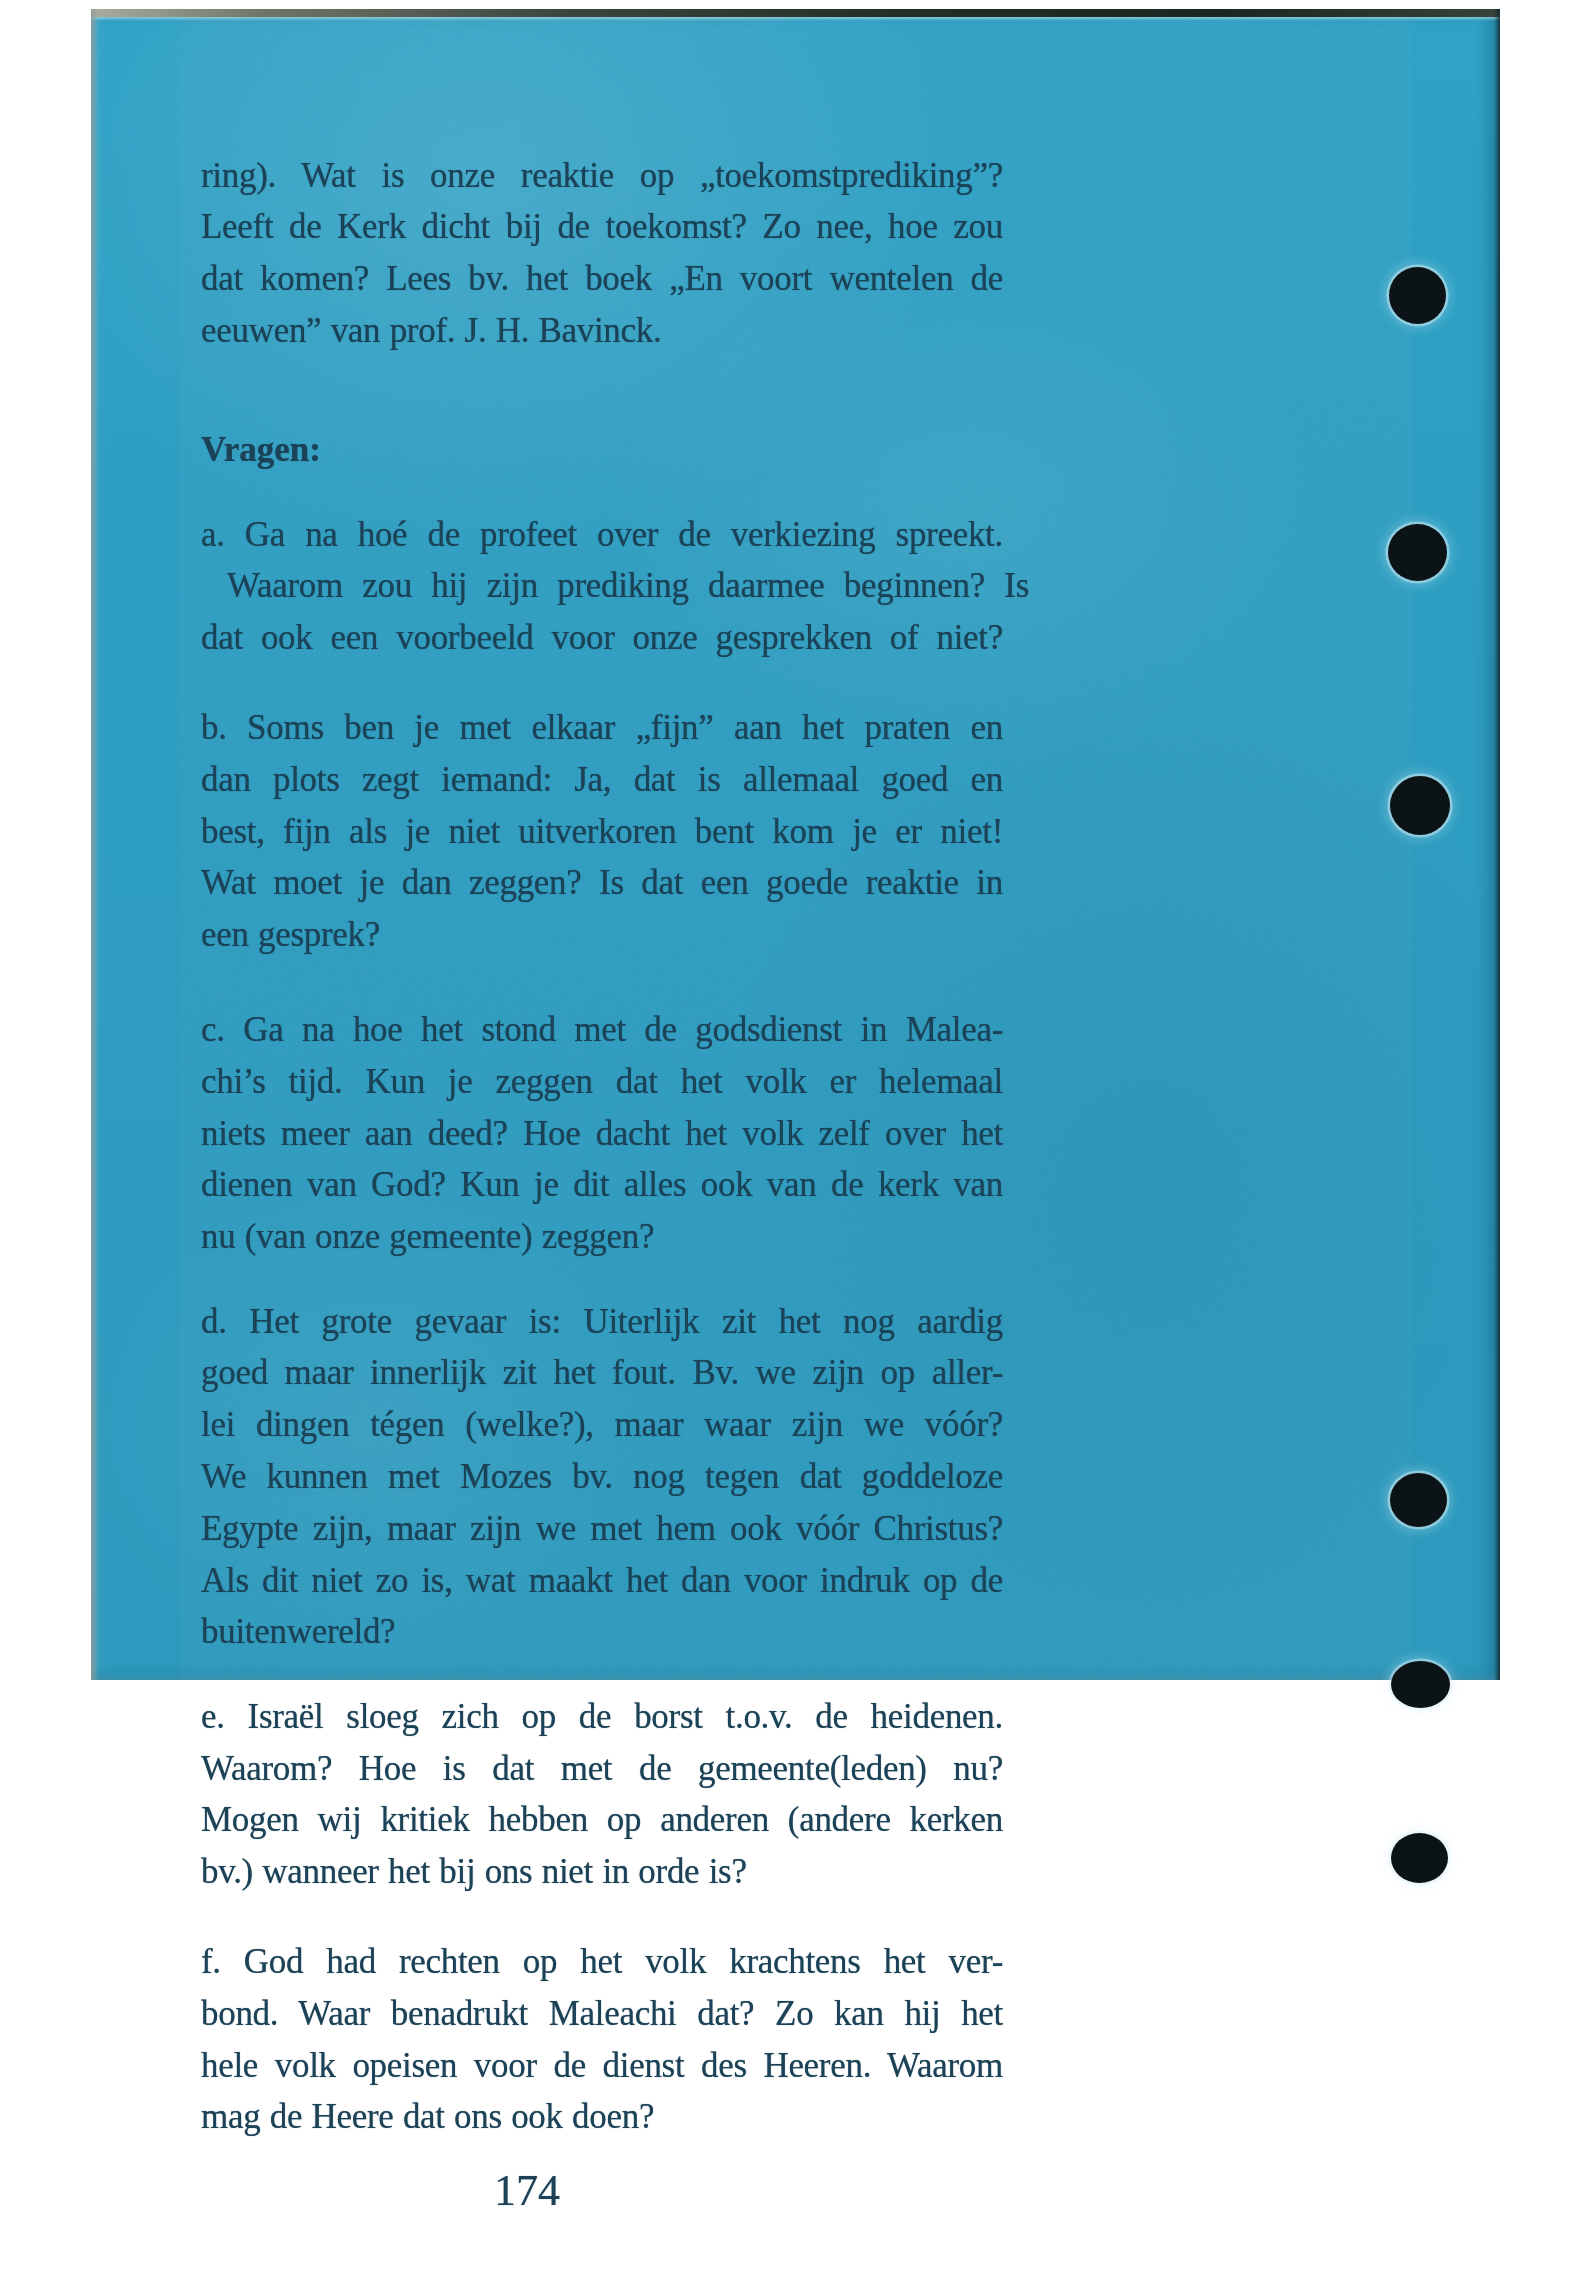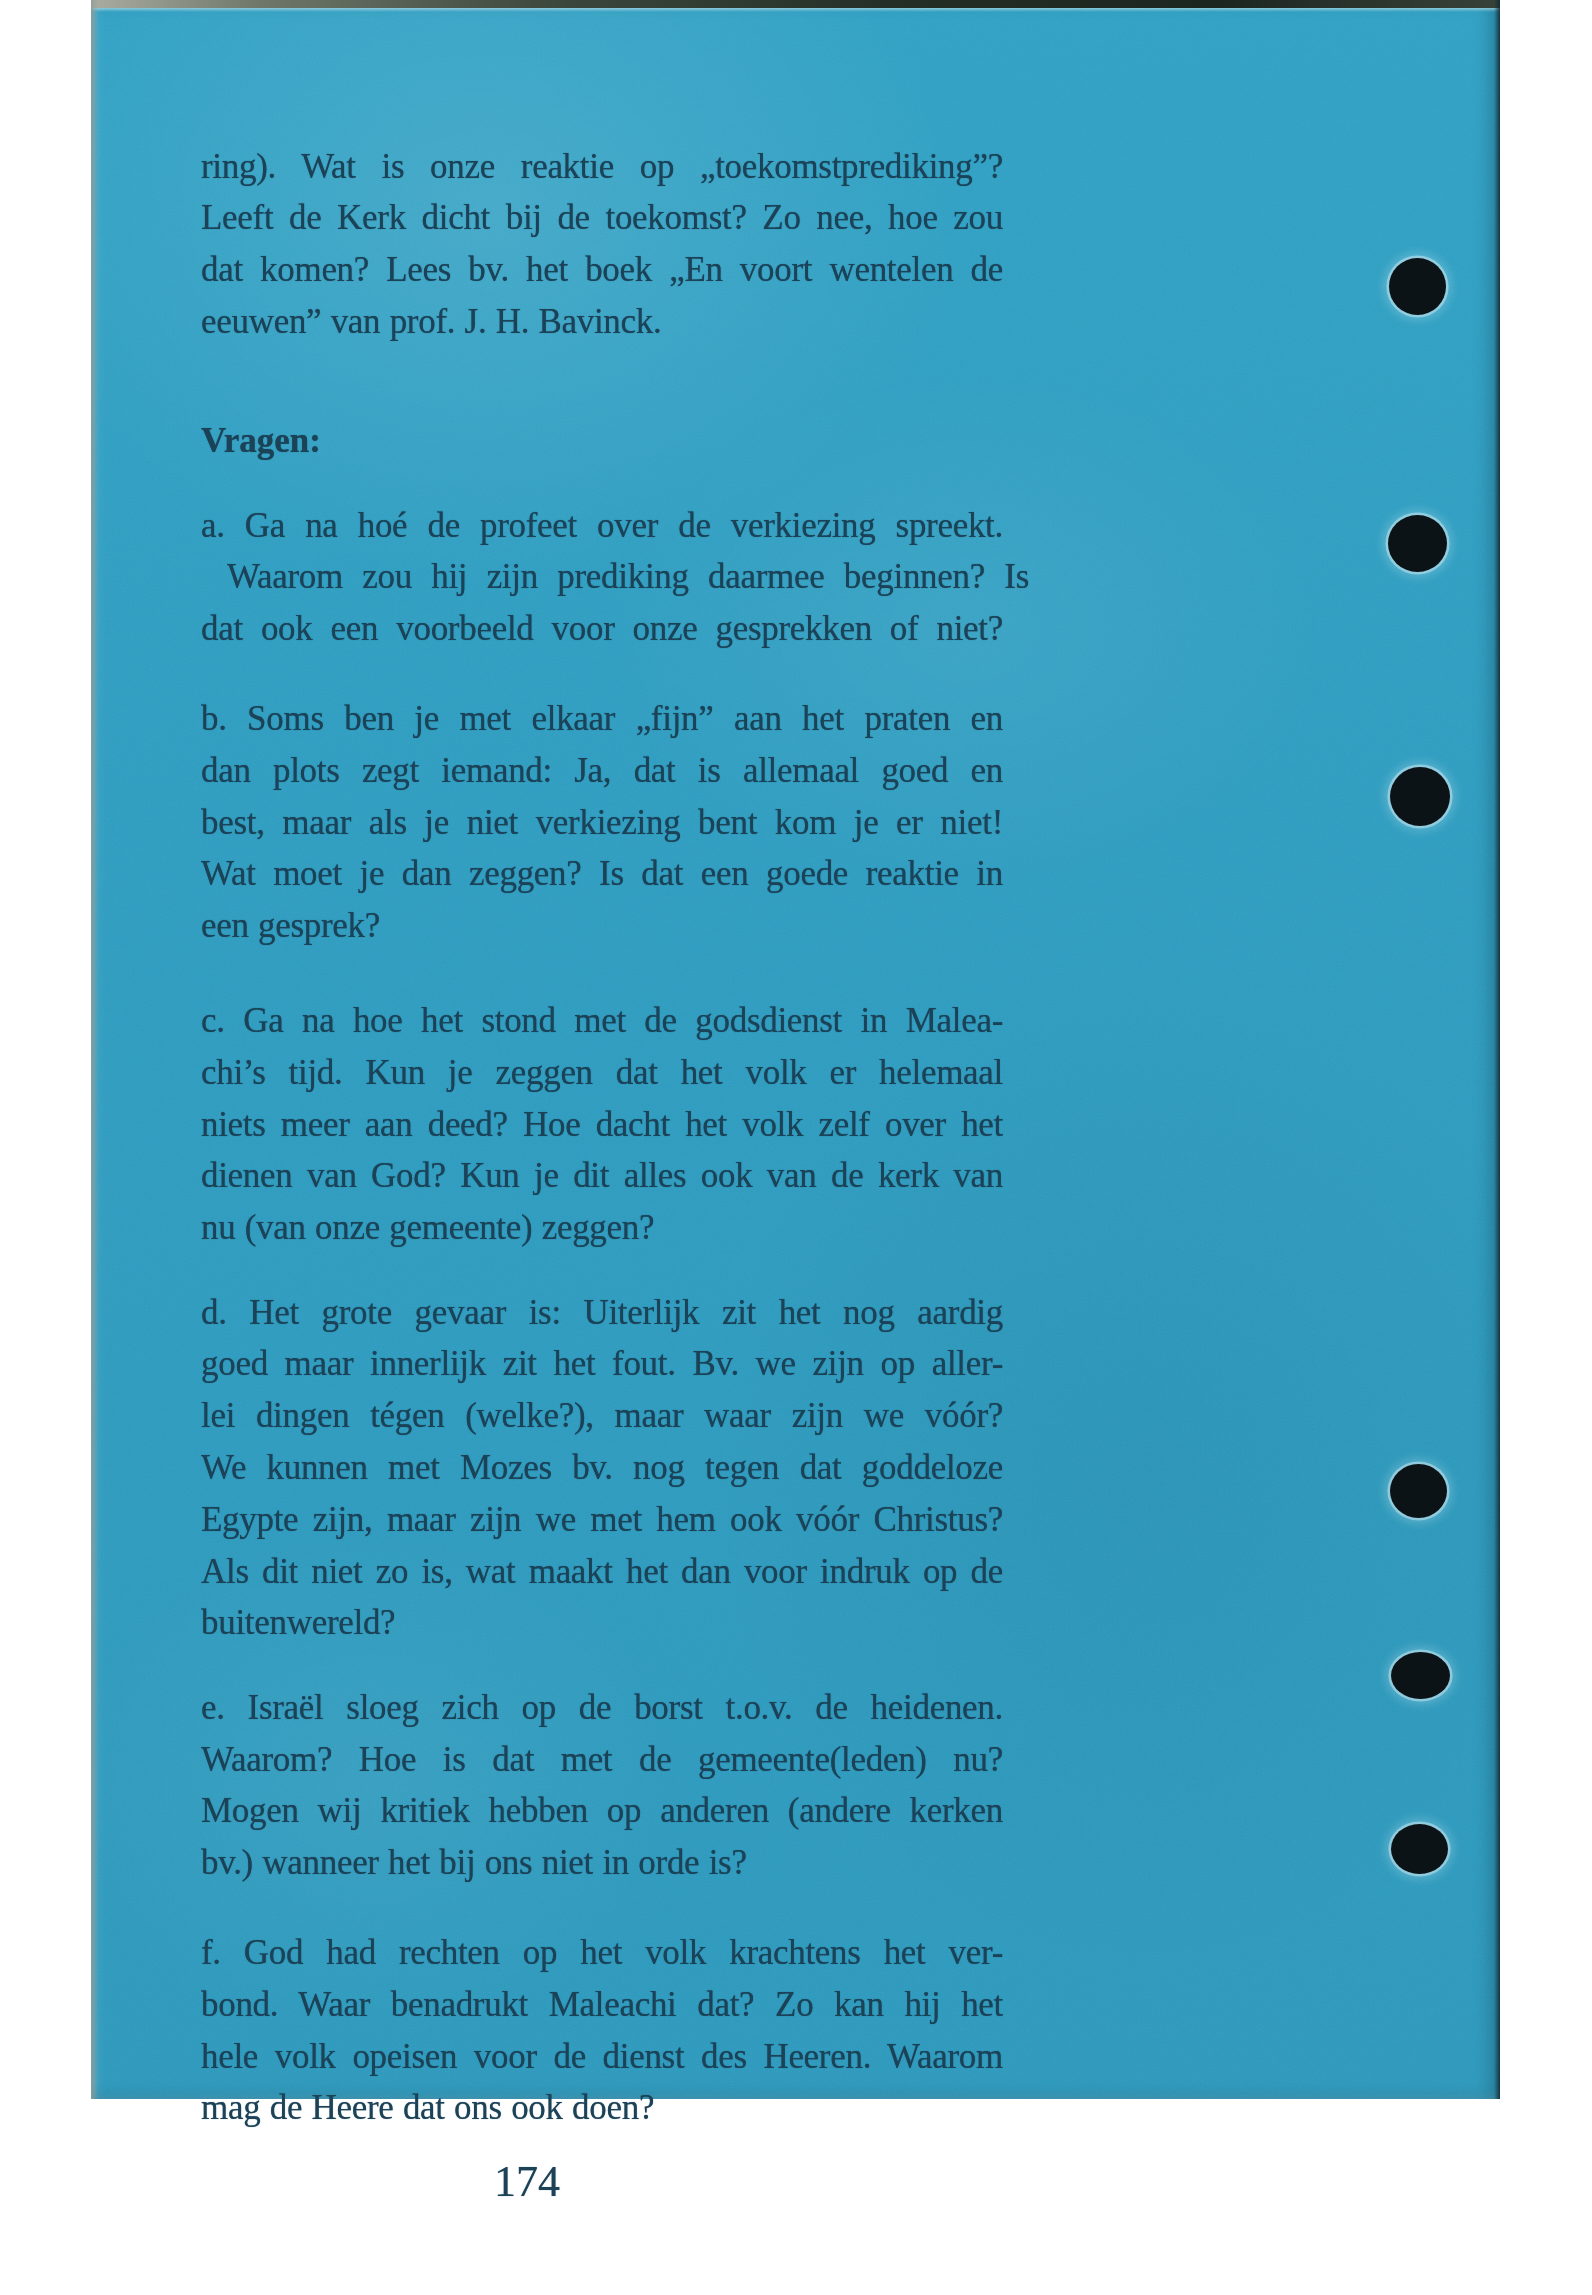--- a/index.html
+++ b/index.html
@@ -4,21 +4,21 @@
 <style>
   html,body{margin:0;padding:0;}
   body{
     width:1592px;height:2295px;position:relative;overflow:hidden;
     background:#ffffff;
     font-family:"Liberation Serif","DejaVu Serif",serif;
   }
   .scan{position:absolute;inset:0;}
   
   .page{
-    position:absolute;left:91px;top:0;width:1409px;height:2099px;
+    position:absolute;left:91px;top:9px;width:1409px;height:1671px;
     background:
       radial-gradient(777px 604px at 28% 10%, rgba(255,255,255,0.10), rgba(255,255,255,0) 62%),
       radial-gradient(604px 431px at 62% 30%, rgba(255,255,255,0.06), rgba(255,255,255,0) 60%),
       radial-gradient(690px 777px at 75% 70%, rgba(6,58,80,0.07), rgba(0,0,0,0) 65%),
       radial-gradient(518px 431px at 20% 85%, rgba(255,255,255,0.05), rgba(255,255,255,0) 60%),
       linear-gradient(180deg,#2fa2c6 0%,#2d9dc1 45%,#2c9abe 100%);
     box-shadow:
       inset -8.6px 0 17.3px rgba(10,45,60,0.35),
       inset 4.3px 0 10.4px rgba(255,255,255,0.22);
   }
@@ -85,21 +85,21 @@
         <div class="line just" style="top: 141px;">ring). Wat is onze reaktie op „toekomstprediking”?</div>
         <div class="line just" style="top: 192px;">Leeft de Kerk dicht bij de toekomst? Zo nee, hoe zou</div>
         <div class="line just" style="top: 244px;">dat komen? Lees bv. het boek „En voort wentelen de</div>
         <div class="line" style="top: 296px;">eeuwen” van prof. J. H. Bavinck.</div>
         <div class="line bold" style="top: 415px;">Vragen:</div>
         <div class="line just" style="top: 500px;">a. Ga na hoé de profeet over de verkiezing spreekt.</div>
         <div class="line just" style="top: 551px; margin-left: 26px;">Waarom zou hij zijn prediking daarmee beginnen? Is</div>
         <div class="line just" style="top: 603px;">dat ook een voorbeeld voor onze gesprekken of niet?</div>
         <div class="line just" style="top: 693px;">b. Soms ben je met elkaar „fijn” aan het praten en</div>
         <div class="line just" style="top: 745px;">dan plots zegt iemand: Ja, dat is allemaal goed en</div>
-        <div class="line just" style="top: 797px;">best, maar als je niet verkiezing bent kom je er niet!</div>
+        <div class="line just" style="top: 797px;">best, fijn als je niet uitverkoren bent kom je er niet!</div>
         <div class="line just" style="top: 848px;">Wat moet je dan zeggen? Is dat een goede reaktie in</div>
         <div class="line" style="top: 900px;">een gesprek?</div>
         <div class="line just" style="top: 995px;">c. Ga na hoe het stond met de godsdienst in Malea-</div>
         <div class="line just" style="top: 1047px;">chi’s tijd. Kun je zeggen dat het volk er helemaal</div>
         <div class="line just" style="top: 1099px;">niets meer aan deed? Hoe dacht het volk zelf over het</div>
         <div class="line just" style="top: 1150px;">dienen van God? Kun je dit alles ook van de kerk van</div>
         <div class="line" style="top: 1202px;">nu (van onze gemeente) zeggen?</div>
         <div class="line just" style="top: 1287px;">d. Het grote gevaar is: Uiterlijk zit het nog aardig</div>
         <div class="line just" style="top: 1338px;">goed maar innerlijk zit het fout. Bv. we zijn op aller-</div>
         <div class="line just" style="top: 1390px;">lei dingen tégen (welke?), maar waar zijn we vóór?</div>

